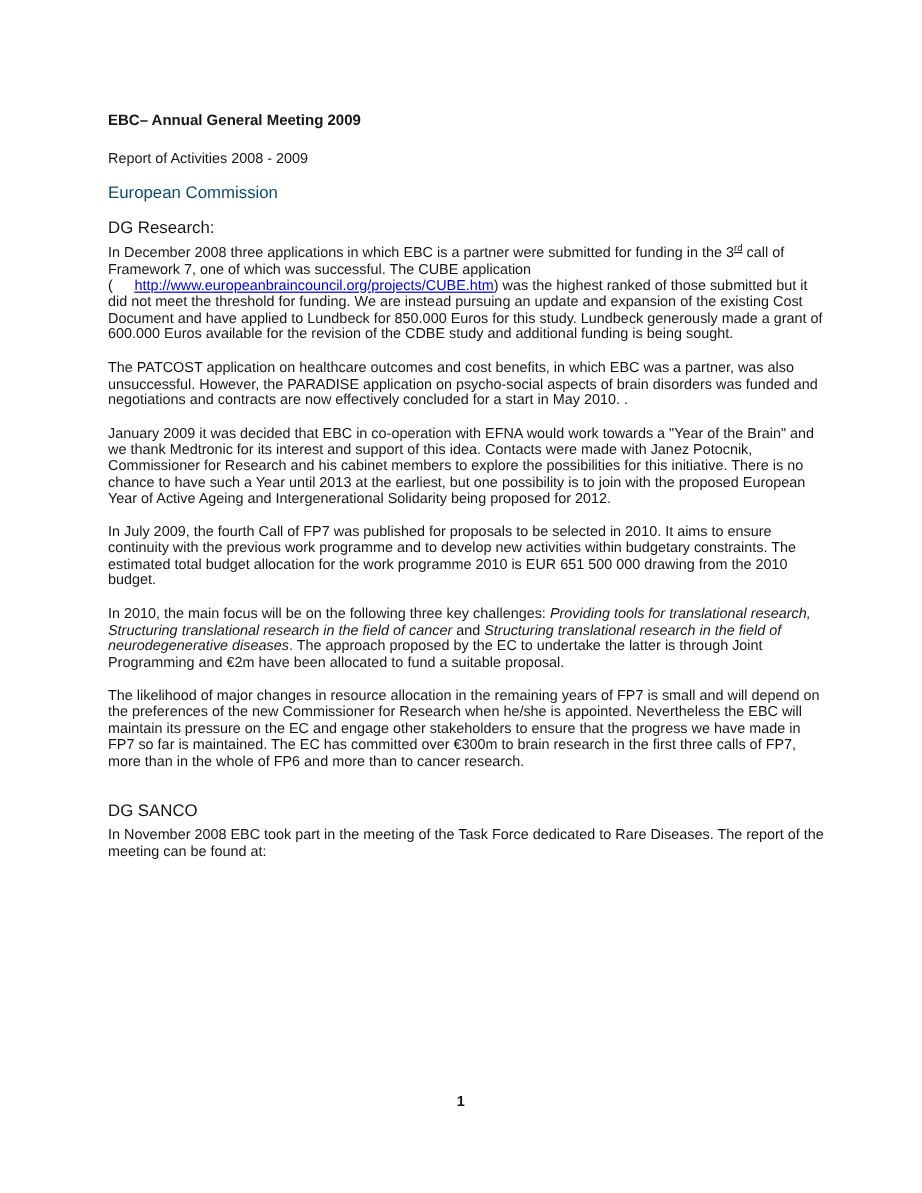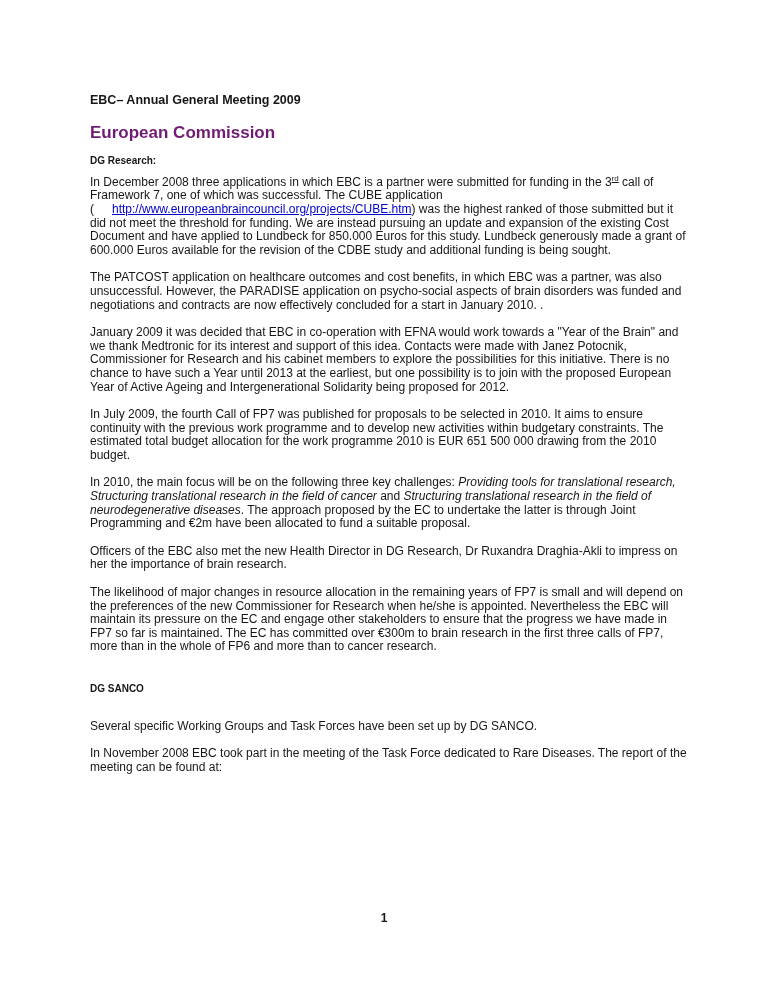--- a/index.html
+++ b/index.html
@@ -12,62 +12,61 @@
   .page {
     position:relative; width:768px; height:994px; background:#ffffff;
   }
   .content {
     position:absolute; left:90px; top:94px; width:599px;
     color:#161616; font-size:12px; line-height:13.6px;
     -webkit-font-smoothing:antialiased;
   }
   .doc-title { font-weight:bold; font-size:12.5px; margin-bottom:18px; }
   .doc-subtitle { margin-bottom:15px; }
-  .heading-blue { color:#701a75; font-weight:bold; font-size:17px; margin-bottom:15px; }
-  .heading-bold { font-weight:bold; font-size:10px; margin-bottom:8px; }
+  .heading-blue { color:#0c4a6e; font-weight:normal; font-size:14px; margin-bottom:15px; }
+  .heading-bold { font-weight:normal; font-size:14px; margin-bottom:8px; }
   .para { margin-bottom:14px; }
   b { font-weight:normal; }
   i { font-style:italic; }
   sup { font-size:8px; line-height:0; vertical-align:super;text-decoration:underline; }
   a.link { color:#0000CC; text-decoration:underline; cursor:pointer;padding-left:18px; }
-  .section-gap { margin-top:28px; margin-bottom:24px; }
+  .section-gap { margin-top:28px; margin-bottom:6px; }
   .footer-pagenum {
     position:absolute; left:0; width:768px; top:911px;
     text-align:center; font-weight:bold; font-size:12px; color:#161616;
   }
 </style>
 </head>
 <body>
 
 <div class="page">
   <div class="content">
 
     <div class="doc-title">EBC– Annual General Meeting 2009</div>
 
+    <div class="doc-subtitle">Report of Activities 2008 - 2009</div>
 
     <div class="heading-blue">European Commission</div>
 
     <div class="heading-bold">DG Research:</div>
 
     <p class="para"><span>In </span><b>December 2008</b><span> three applications in which EBC is a partner were submitted for funding in the 3</span><sup>rd</sup><span> call of Framework 7, one of which was successful.  The CUBE application (</span><a class="link">http://www.europeanbraincouncil.org/projects/CUBE.htm</a><span>) was the highest ranked of those submitted but it did not meet the threshold for funding.  We are instead pursuing an update and expansion of the existing Cost Document and have applied to Lundbeck for 850.000 Euros for this study. Lundbeck generously made a grant of 600.000 Euros available for the revision of the CDBE study and additional funding is being sought.</span></p>
 
-    <p class="para"><span>The PATCOST application on healthcare outcomes and cost benefits, in which EBC was a partner, was also unsuccessful.  However, the PARADISE application on psycho-social aspects of brain disorders was funded and negotiations and contracts are now effectively concluded for a start in January 2010. .</span></p>
+    <p class="para"><span>The PATCOST application on healthcare outcomes and cost benefits, in which EBC was a partner, was also unsuccessful.  However, the PARADISE application on psycho-social aspects of brain disorders was funded and negotiations and contracts are now effectively concluded for a start in May 2010. .</span></p>
 
     <p class="para"><b>January 2009</b><span> it was decided that EBC in co-operation with EFNA would work towards a "Year of the Brain" and we thank Medtronic for its interest and support of this idea. Contacts were made with Janez Potocnik, Commissioner for Research and his cabinet members to explore the possibilities for this initiative.  There is no chance to have such a Year until 2013 at the earliest, but one possibility is to join with the proposed European Year of Active Ageing and Intergenerational Solidarity being proposed for 2012.</span></p>
 
     <p class="para"><span>In </span><b>July 2009</b><span>, the fourth Call of FP7 was published for proposals to be selected in 2010. It aims to ensure continuity with the previous work programme and to develop new activities within budgetary constraints. The estimated total budget allocation for the work programme 2010 is EUR 651 500 000 drawing from the 2010 budget.</span></p>
 
     <p class="para"><span>In 2010, the main focus will be on the following three key challenges: </span><i>Providing tools for translational research, Structuring translational research in the field of cancer</i><span> and </span><i>Structuring translational research in the field of neurodegenerative diseases</i><span>.  The approach proposed by the EC to undertake the latter is through Joint Programming and €2m have been allocated to fund a suitable proposal.</span></p>
 
-    <p class="para"><span>Officers of the EBC also met the new Health Director in DG Research, Dr Ruxandra Draghia-Akli to impress on her the importance of brain research.</span></p>
 
     <p class="para"><span>The likelihood of major changes in resource allocation in the remaining years of FP7 is small and will depend on the preferences of the new Commissioner for Research when he/she is appointed. Nevertheless the EBC will maintain its pressure on the EC and engage other stakeholders to ensure that the progress we have made in FP7 so far is maintained.  The EC has committed over €300m to brain research in the first three calls of FP7, more than in the whole of FP6 and more than to cancer research.</span></p>
 
     <div class="heading-bold section-gap">DG SANCO</div>
 
-    <p class="para"><span>Several specific Working Groups and Task Forces have been set up by DG SANCO.</span></p>
 
     <p class="para"><span>In </span><b>November 2008</b><span> EBC took part in the meeting of the Task Force dedicated to Rare Diseases. The report of the meeting can be found at:</span><br></p>
 
   </div>
 
   <div class="footer-pagenum">1</div>
 </div>
 
 </body></html>

